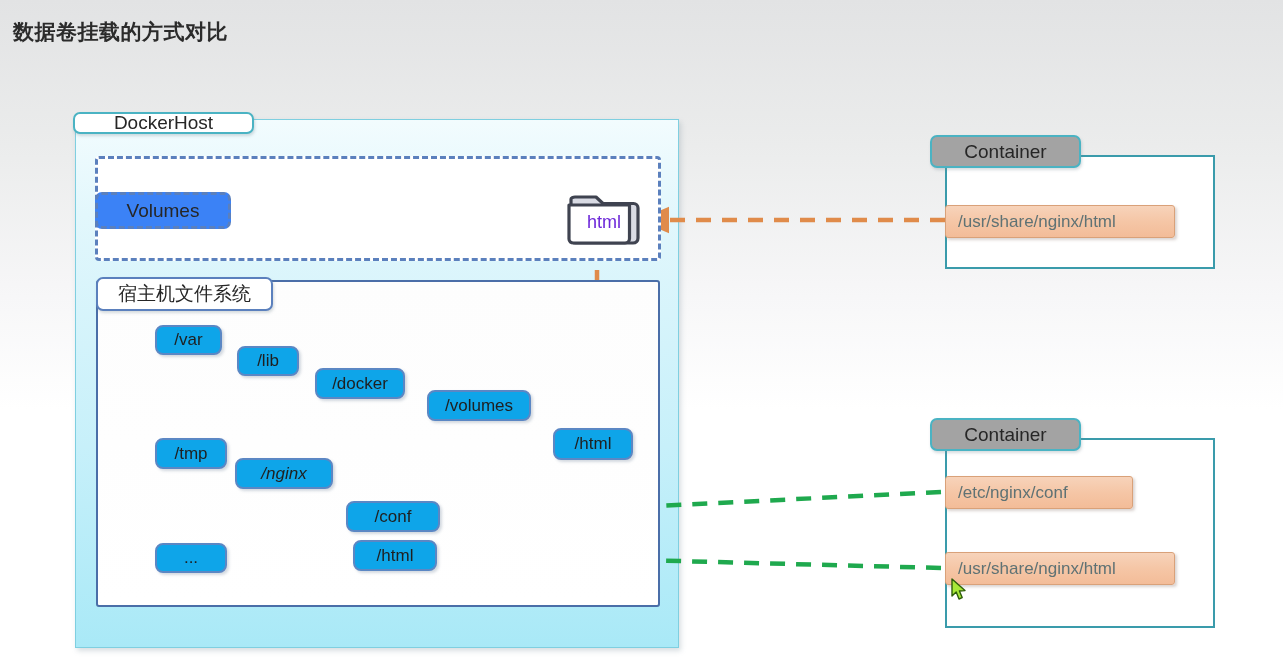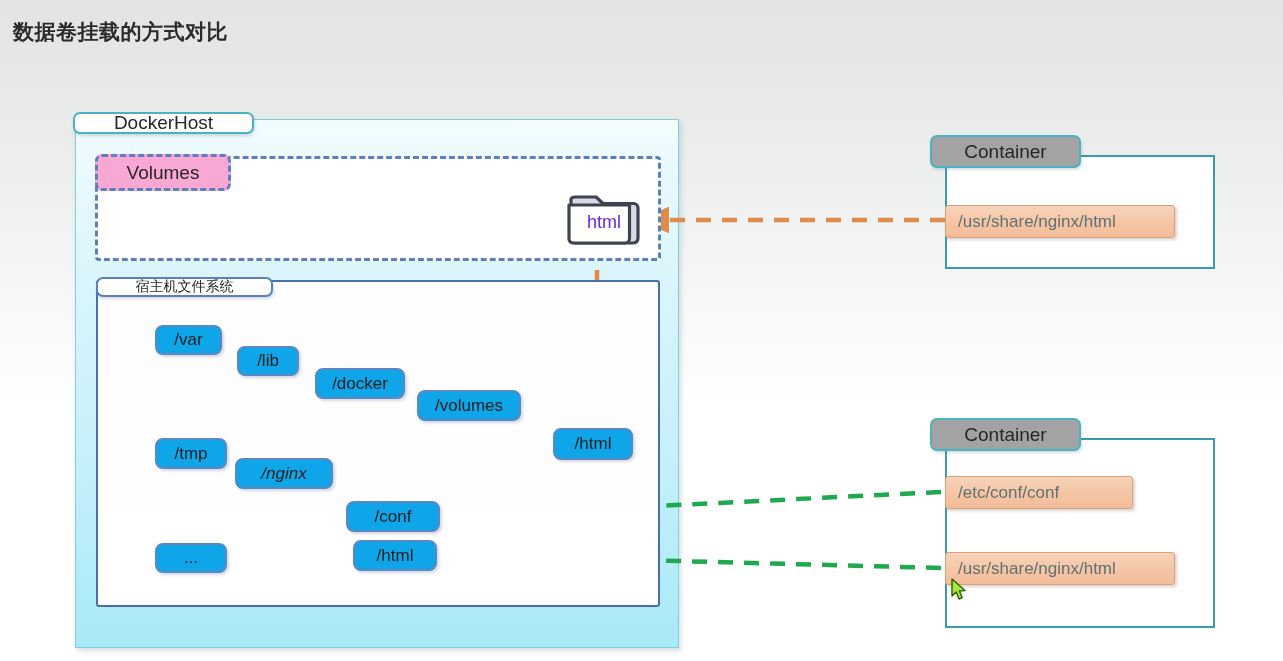--- a/index.html
+++ b/index.html
@@ -68,21 +68,22 @@
   .label-teal {
     border: 2px solid #4ab3c3;
     border-radius: 7px;
     box-shadow: 1px 2px 3px rgba(120,140,150,0.3);
     color: #262626;
   }
   .label-blue-dashed {
     border: 3px dashed #5b80bd;
     border-radius: 7px;
     color: #262626;
-    background: #f9a8d4;
+    background: #3b82f6;
+    margin-top: 38px;
   }
   .label-blue {
     border: 2px solid #5b80bd;
     border-radius: 7px;
     box-shadow: 1px 2px 3px rgba(120,140,150,0.3);
     color: #262626;
   }
 
   #dockerhost-label {
     left: 73px; top: 112px;
@@ -91,22 +92,22 @@
     z-index: 6;
   }
   #volumes-label {
     left: 95px; top: 154px;
     width: 136px; height: 37px;
     font-size: 19px;
     z-index: 6;
   }
   #hostfs-label {
     left: 96px; top: 277px;
-    width: 177px; height: 20px;
-    font-size: 14px;
+    width: 177px; height: 34px;
+    font-size: 19px;
     z-index: 6;
   }
 
   
   .volumes-region {
     position: absolute;
     left: 95px;
     top: 156px;
     width: 566px;
     height: 105px;
@@ -298,41 +299,41 @@
     </svg>
     <span class="fname">html</span>
   </div>
 
   <div class="tnode" style="left:155px; top:325px; width:67px; height:30px;">/var</div>
 
   <div class="tnode" style="left:237px; top:346px; width:62px; height:30px;">/lib</div>
 
   <div class="tnode" style="left:315px; top:368px; width:90px; height:31px;">/docker</div>
 
-  <div class="tnode" style="left:417px; top:390px; width:104px; height:31px;">/volumes</div>
+  <div class="tnode" style="left:427px; top:390px; width:104px; height:31px;">/volumes</div>
 
   <div class="tnode" style="left:553px; top:428px; width:80px; height:32px;">/html</div>
 
   <div class="tnode" style="left:155px; top:438px; width:72px; height:31px;">/tmp</div>
 
   <div class="tnode" style="left:235px; top:458px; width:98px; height:31px;font-style:italic;">/nginx</div>
 
   <div class="tnode" style="left:346px; top:501px; width:94px; height:31px;">/conf</div>
 
   <div class="tnode" style="left:353px; top:540px; width:84px; height:31px;">/html</div>
 
   <div class="tnode" style="left:155px; top:543px; width:72px; height:30px;">...</div>
 
   <div class="container-panel" style="left:945px; top:155px; width:270px; height:114px;"></div>
   <div class="container-label" style="left:930px; top:135px; width:151px; height:33px;">Container</div>
   <div class="path-chip" style="left:945px; top:205px; width:230px; height:33px;">/usr/share/nginx/html</div>
 
   <div class="container-panel" style="left:945px; top:438px; width:270px; height:190px;"></div>
   <div class="container-label" style="left:930px; top:418px; width:151px; height:33px;">Container</div>
-  <div class="path-chip" style="left:945px; top:476px; width:188px; height:33px;">/etc/conf/conf</div>
+  <div class="path-chip" style="left:945px; top:476px; width:188px; height:33px;">/etc/nginx/conf</div>
   <div class="path-chip" style="left:945px; top:552px; width:230px; height:33px;">/usr/share/nginx/html</div>
 
   <div class="cursor">
     <svg width="20" height="24" viewBox="0 0 20 24">
       <path d="M2,1 L2,18 L6.2,14 L9,21 L12.2,19.6 L9.4,13 L15,12.6 Z" fill="#a8e838" stroke="#2e5e0a" stroke-width="1.4" stroke-linejoin="round"></path>
     </svg>
   </div>
 
 </div>
 

